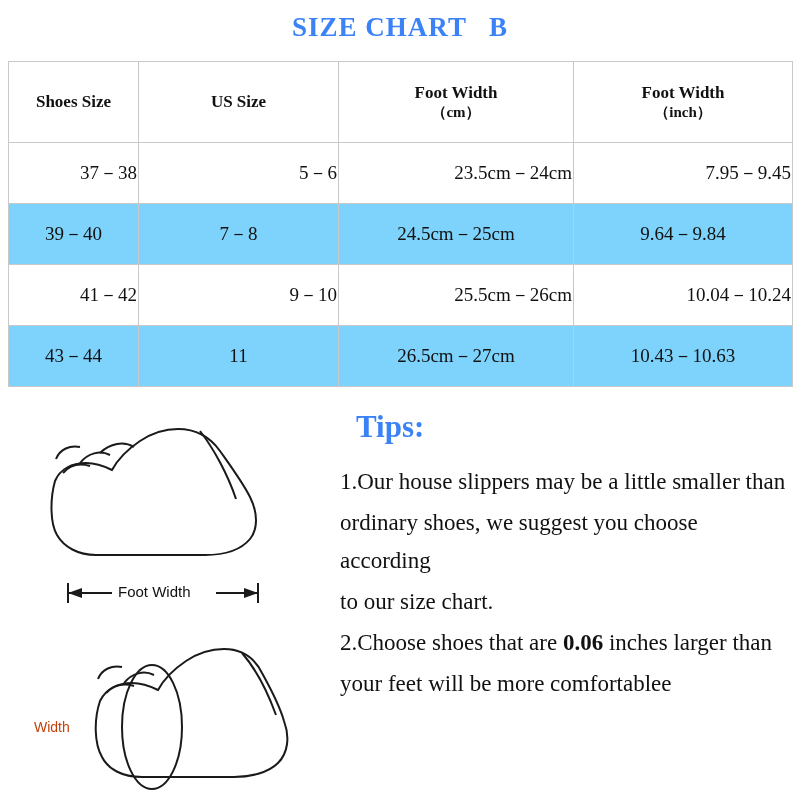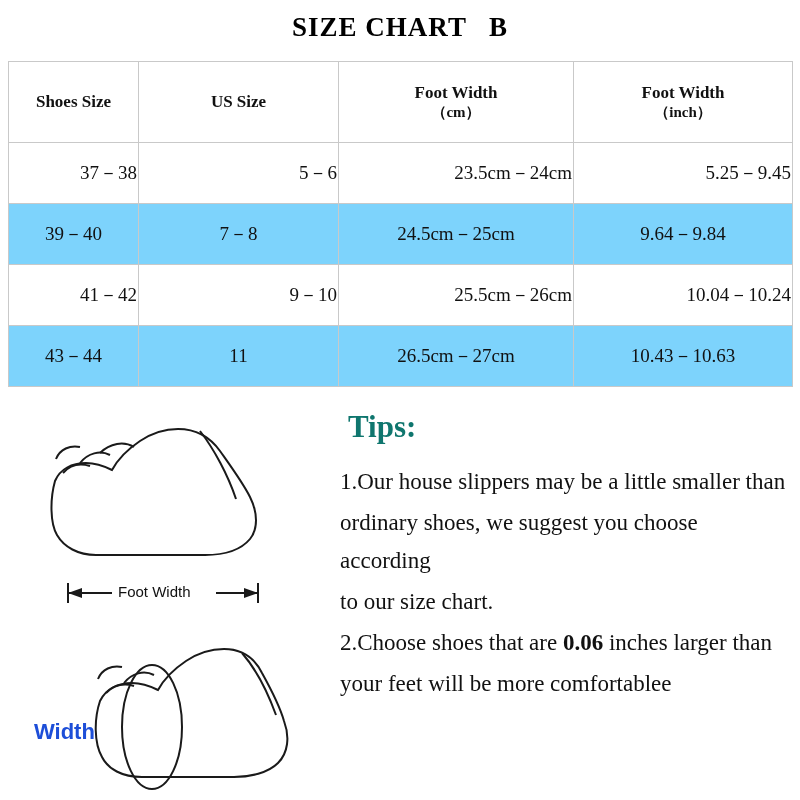--- a/index.html
+++ b/index.html
@@ -20,21 +20,21 @@
     height: 800px;
     position: relative;
   }
   .title {
     text-align: center;
     font-family: "Liberation Serif", serif;
     font-weight: bold;
     font-size: 27px;
     letter-spacing: 1px;
     padding-top: 12px;
-    color: #000000;
+    color: #3b82f6;
   }
   .title .suffix {
     margin-left: 22px;
   }
 
   
   .table-wrap {
     margin: 18px 8px 0 8px;
     width: 784px;
   }
@@ -90,44 +90,43 @@
   .tips-col {
     position: absolute;
     left: 336px;
     top: 8px;
     width: 450px;
   }
   .tips-title {
     font-family: "Liberation Serif", serif;
     font-weight: bold;
     font-size: 31px;
-    color: #0f766e;
-    margin: 0 0 18px 12px;
+    color: #3b82f6;
+    margin: 0 0 18px 20px;
   }
   .tips-line {
     font-family: "Liberation Serif", serif;
     font-size: 23px;
     line-height: 1.62;
     color: #111111;
     margin: 0 0 4px 4px;
   }
   .tips-line .b { font-weight: bold; }
 
   .label-foot-width {
     position: absolute;
     font-family: "Liberation Sans", sans-serif;
     font-size: 15px;
     color: #111;
   }
   .label-width {
     position: absolute;
     font-family: "Liberation Sans", sans-serif;
-    font-size: 22px;
-    color: #1d4ed8;
-    font-weight: bold;
+    font-size: 14px;
+    color: #c2410c;
   }
   svg { display: block; }
 </style>
 </head>
 <body>
 
 <div class="page">
 
   <div class="title">
     <span>SIZE CHART</span><span class="suffix">B</span>
@@ -157,21 +156,21 @@
             <span>Foot Width</span>
             <span class="sub">（inch）</span>
           </th>
         </tr>
       </thead>
       <tbody>
         <tr class="row-even">
           <td>37－38</td>
           <td>5－6</td>
           <td>23.5cm－24cm</td>
-          <td>5.25－9.45</td>
+          <td>7.95－9.45</td>
         </tr>
         <tr class="row-odd">
           <td>39－40</td>
           <td>7－8</td>
           <td>24.5cm－25cm</td>
           <td>9.64－9.84</td>
         </tr>
         <tr class="row-even">
           <td>41－42</td>
           <td>9－10</td>

